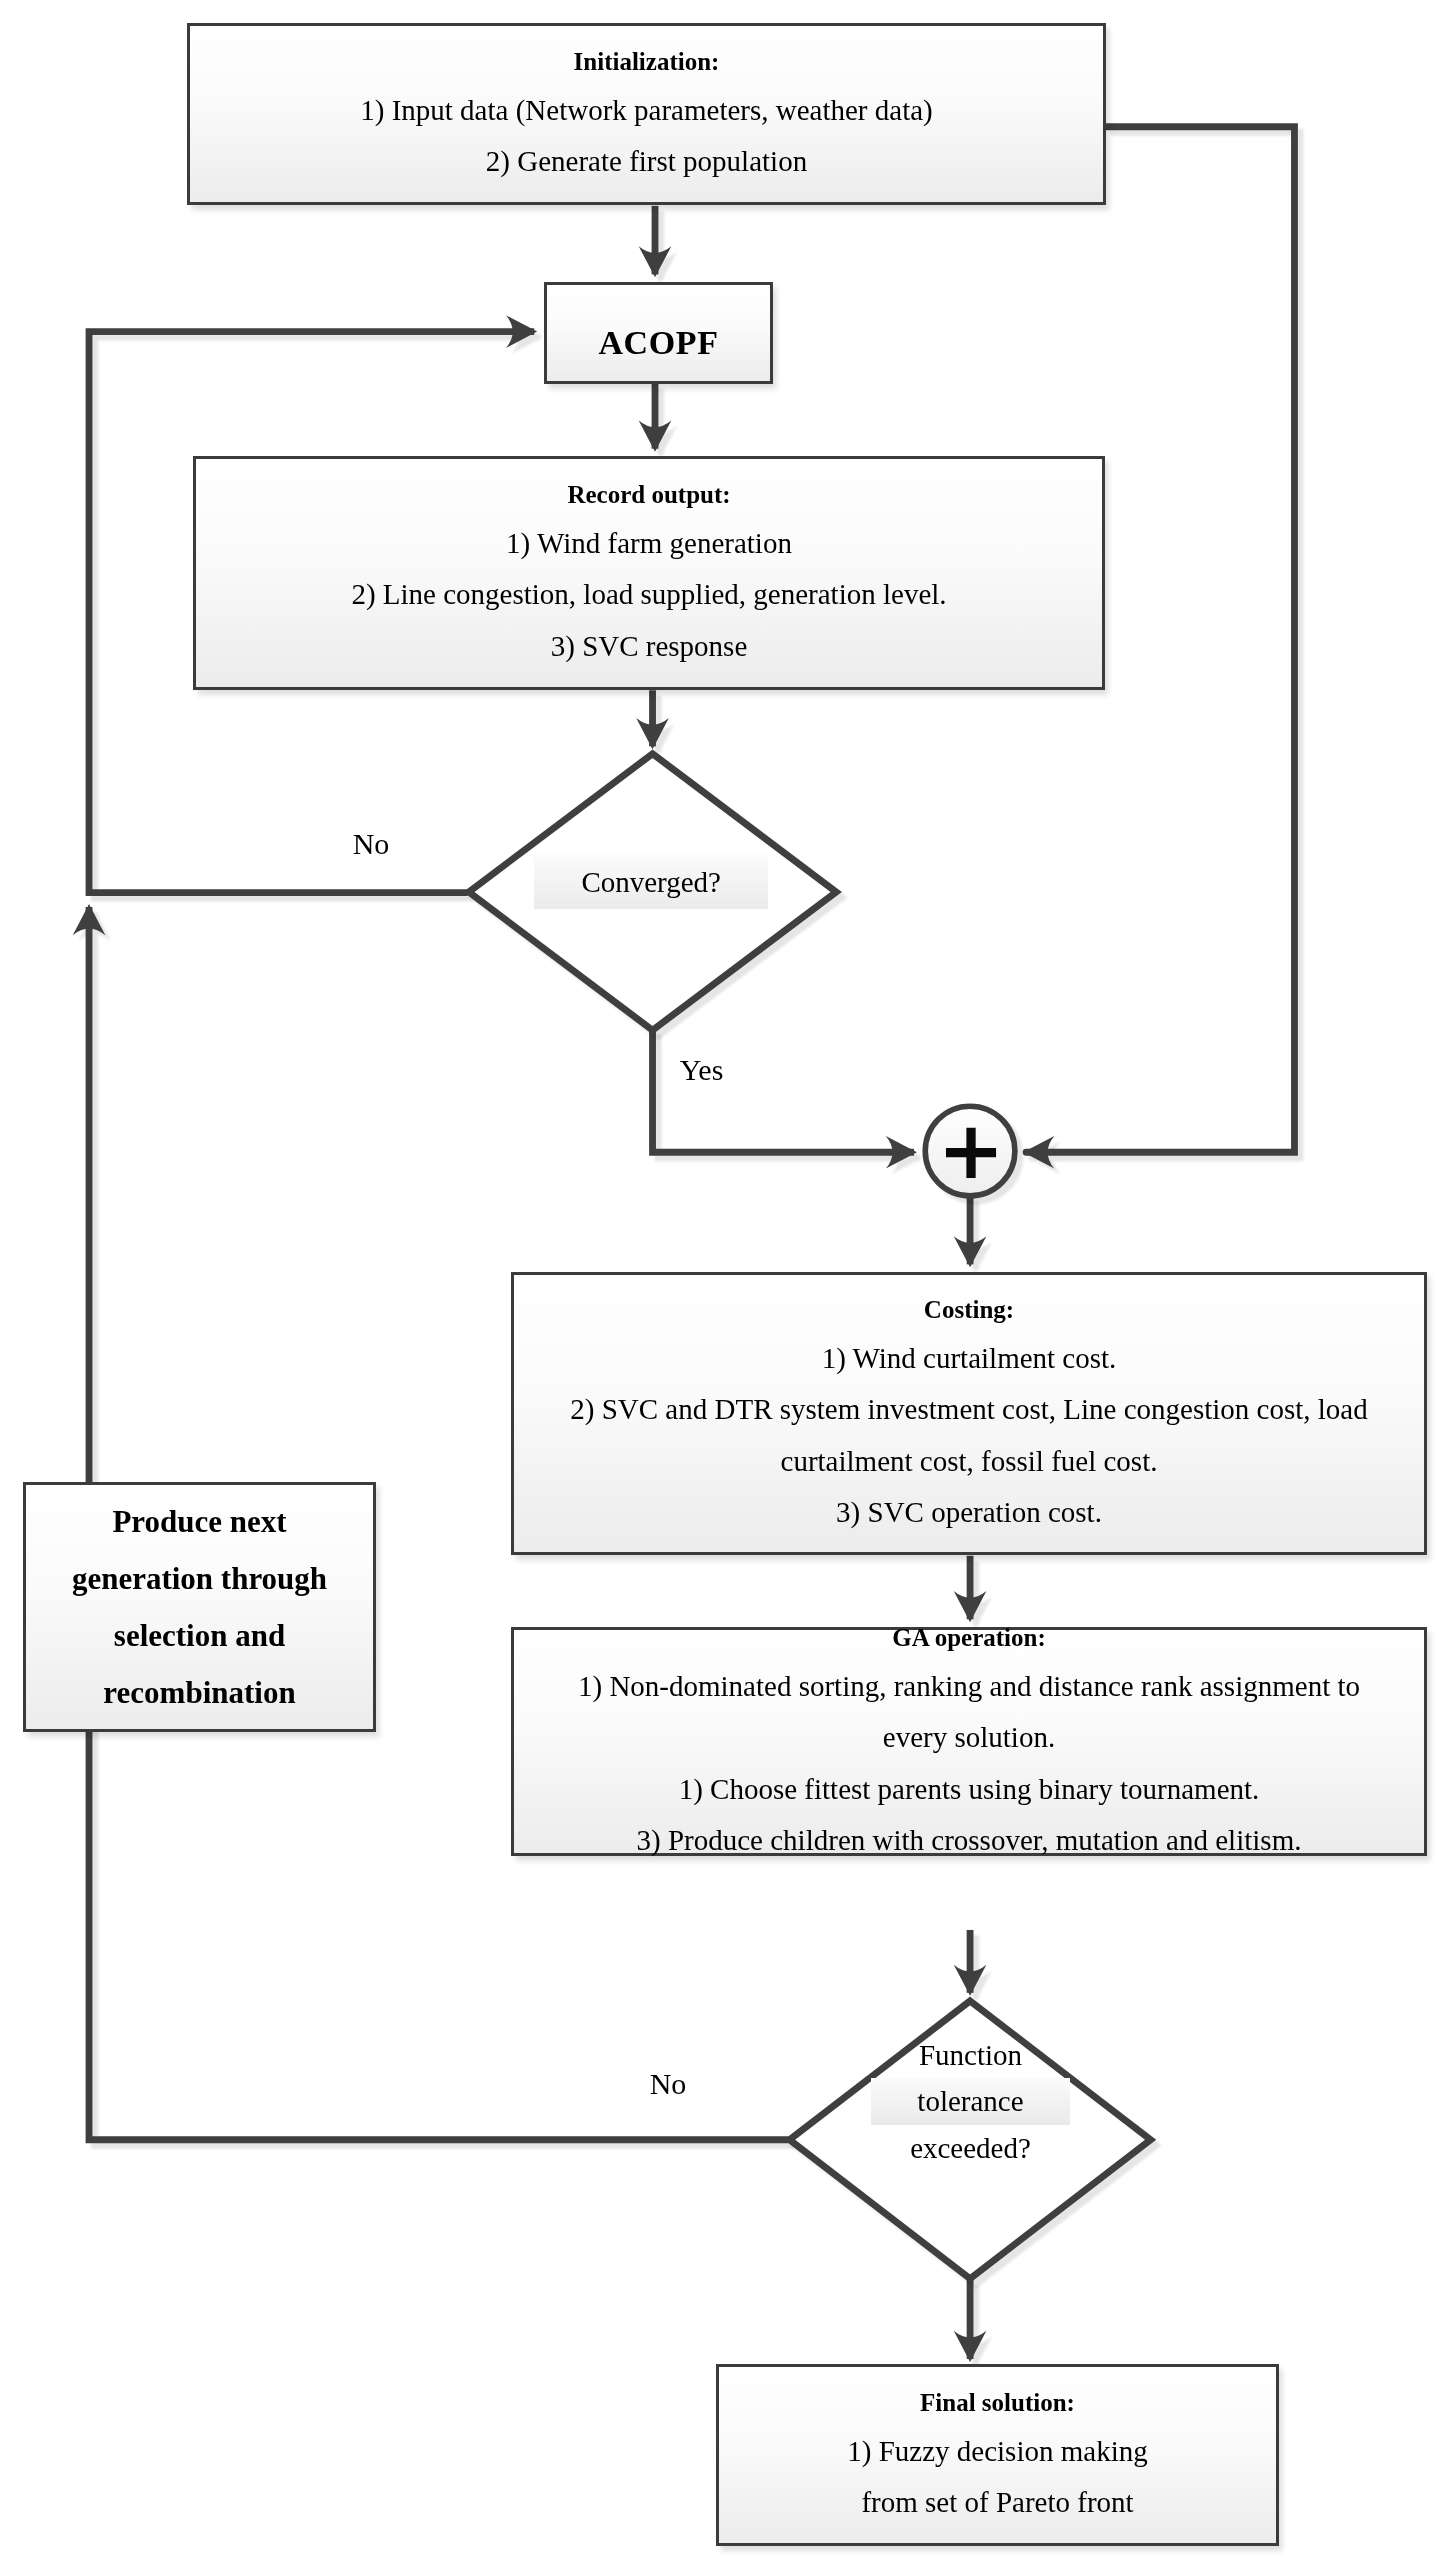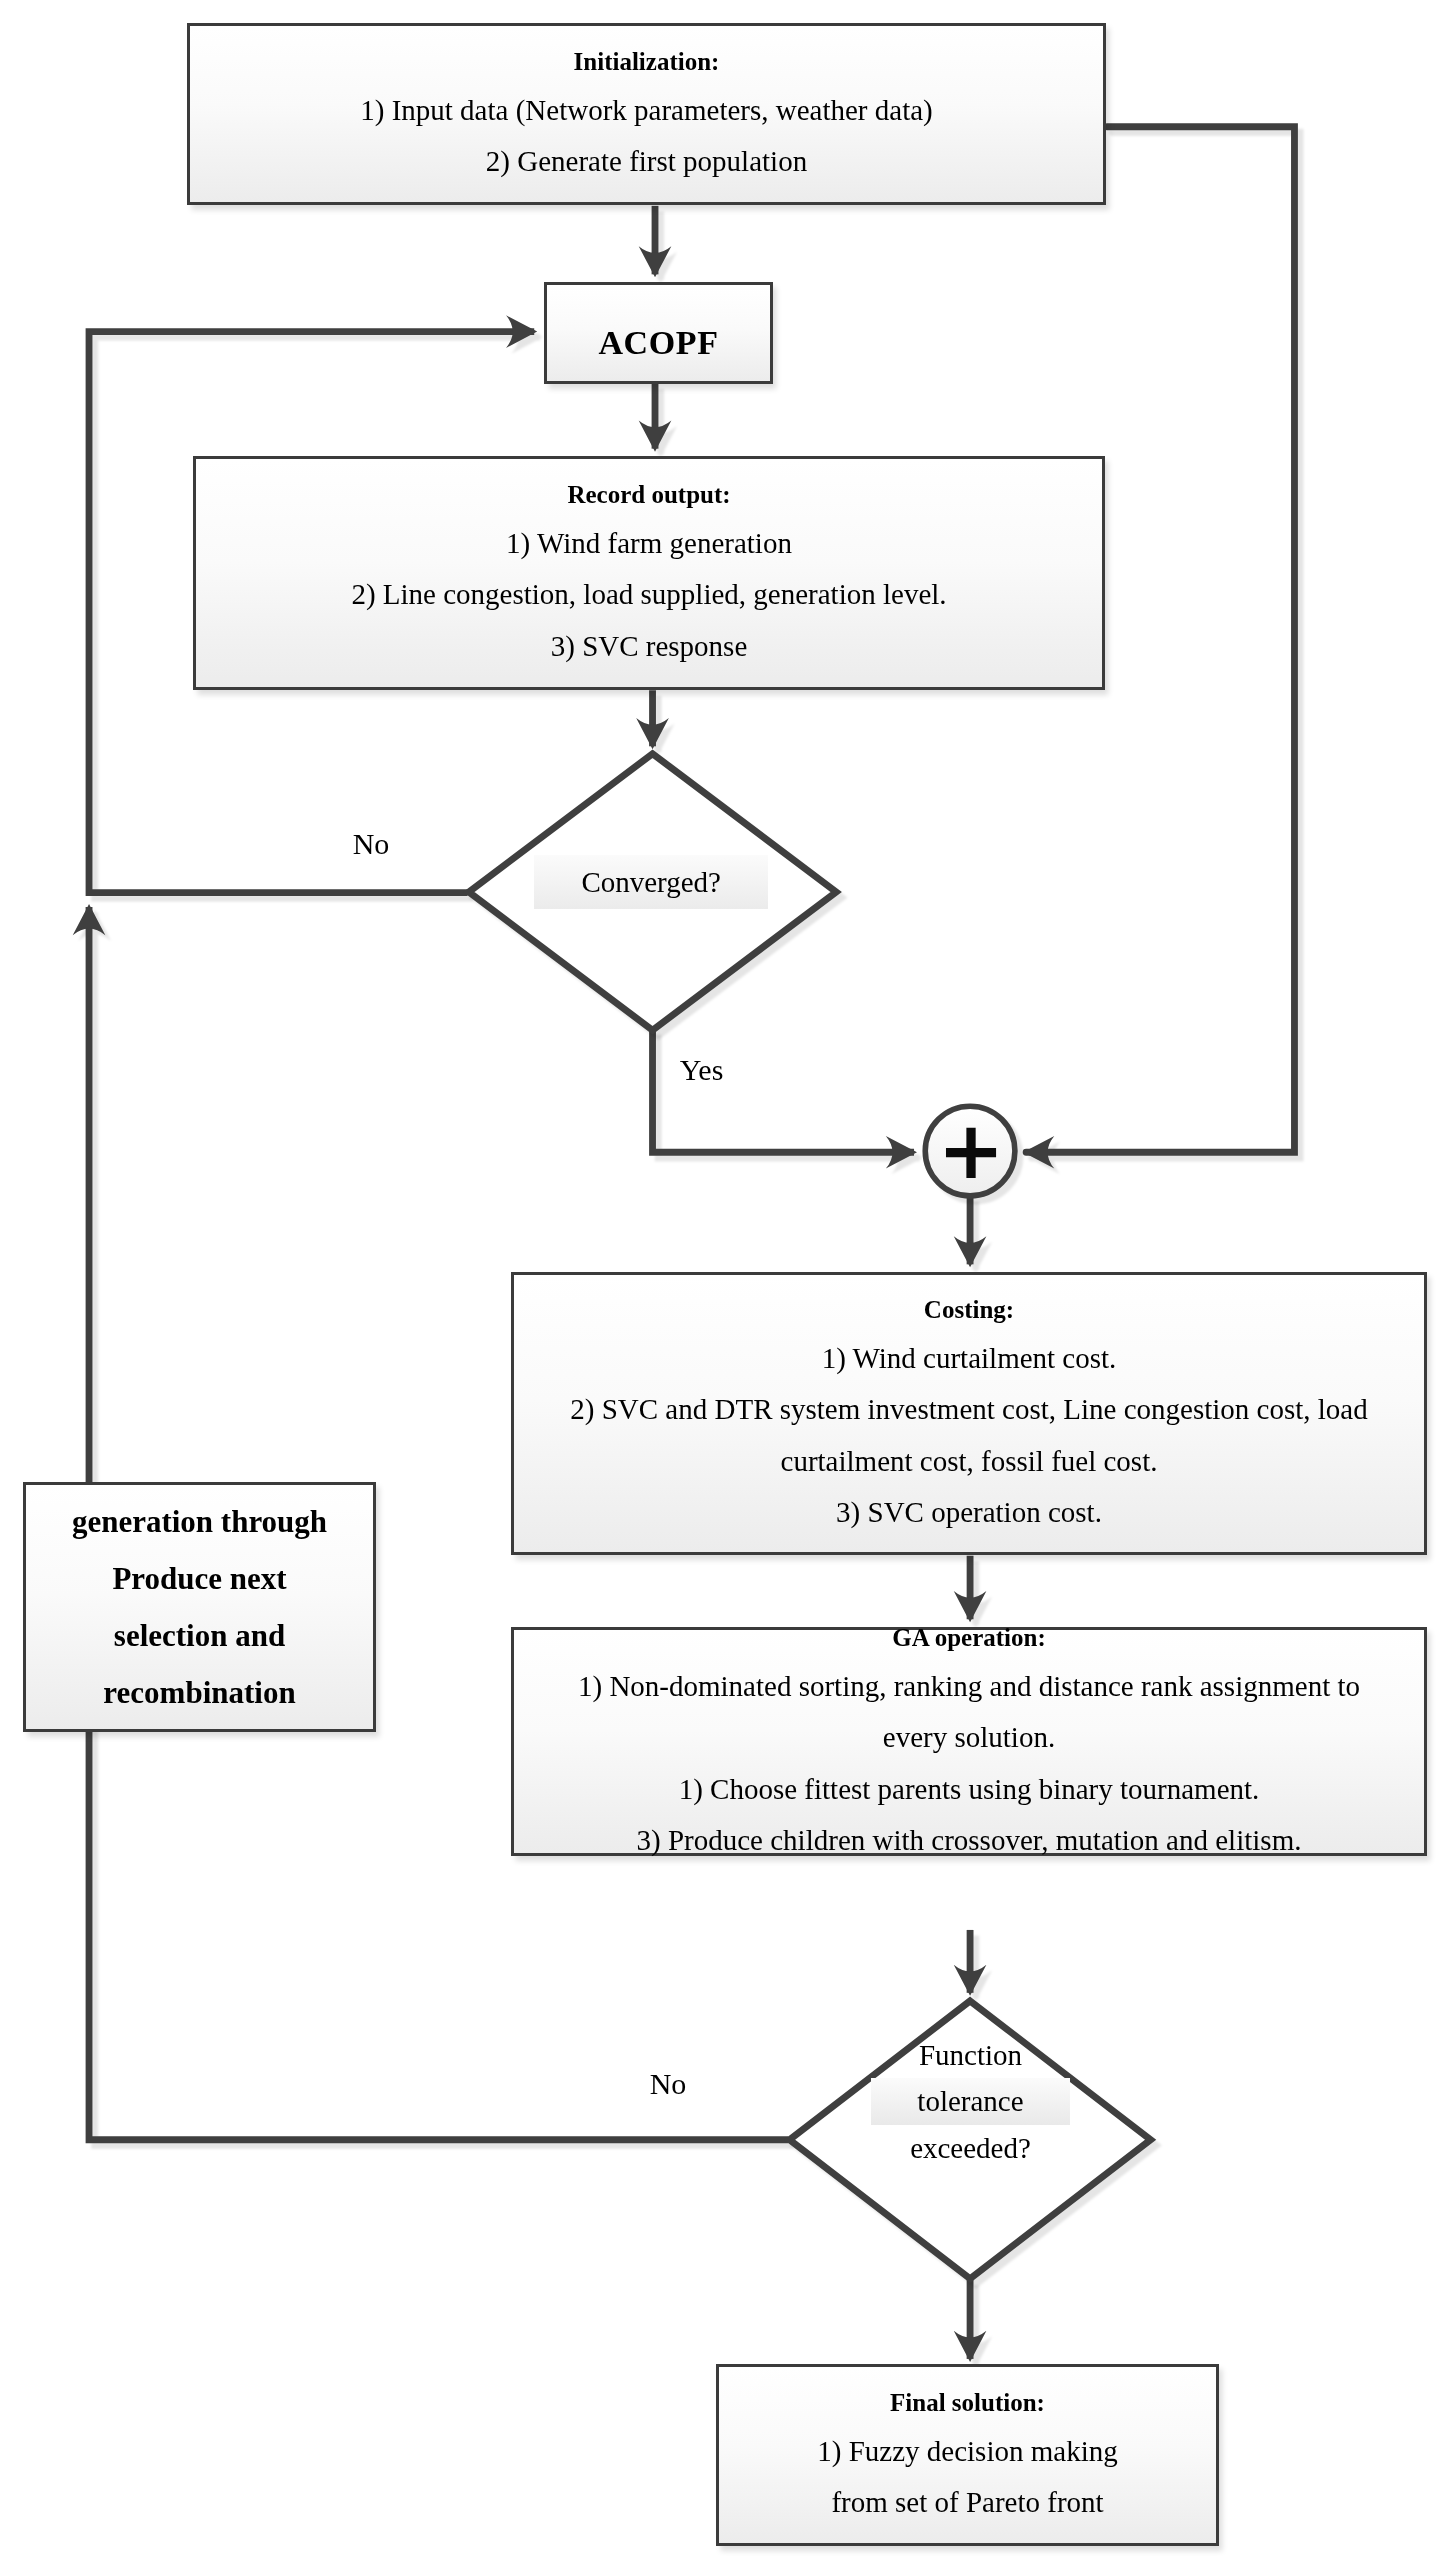--- a/index.html
+++ b/index.html
@@ -128,27 +128,27 @@
   </div>
 
   <div class="node" style="left:511px;top:1627px;width:916px;height:229px;padding:0 34px;">
     <div class="title">GA operation:</div>
     <div class="line">1) Non-dominated sorting, ranking and distance rank assignment to every solution.</div>
     <div class="line">1) Choose fittest parents using binary tournament.</div>
     <div class="line">3) Produce children with crossover, mutation and elitism.</div>
   </div>
 
   <div class="node produce" style="left:23px;top:1482px;width:353px;height:250px;">
+    <div class="line">Produce next</div>
     <div class="line">generation through</div>
-    <div class="line">Produce next</div>
     <div class="line">selection and</div>
     <div class="line">recombination</div>
   </div>
 
-  <div class="node" style="left:716px;top:2364px;width:503px;height:182px;">
+  <div class="node" style="left:716px;top:2364px;width:563px;height:182px;">
     <div class="title">Final solution:</div>
     <div class="line">1) Fuzzy decision making</div>
     <div class="line">from set of Pareto front</div>
   </div>
 
   <div class="dlabel" style="left:534px;top:855px;width:212px;">Converged?</div>
 
   <div class="dlabel" style="left:871px;top:2032px;width:199px;background:none;padding:0;">
     <div>Function</div>
     <div style="background:linear-gradient(to bottom,#fbfbfb,#e9e9e9);">tolerance</div>

